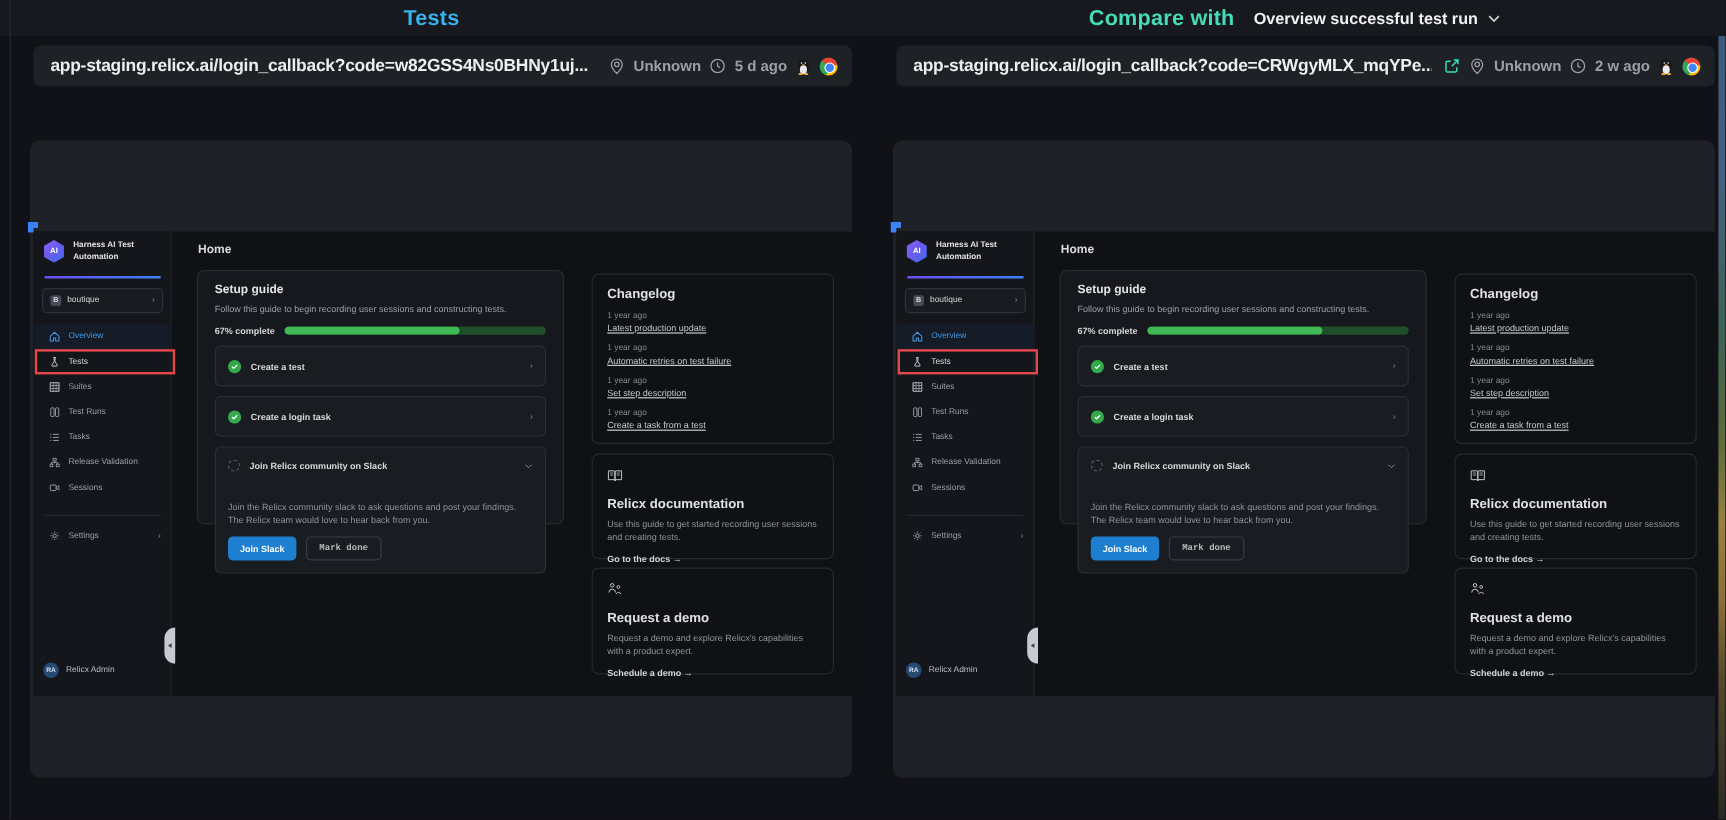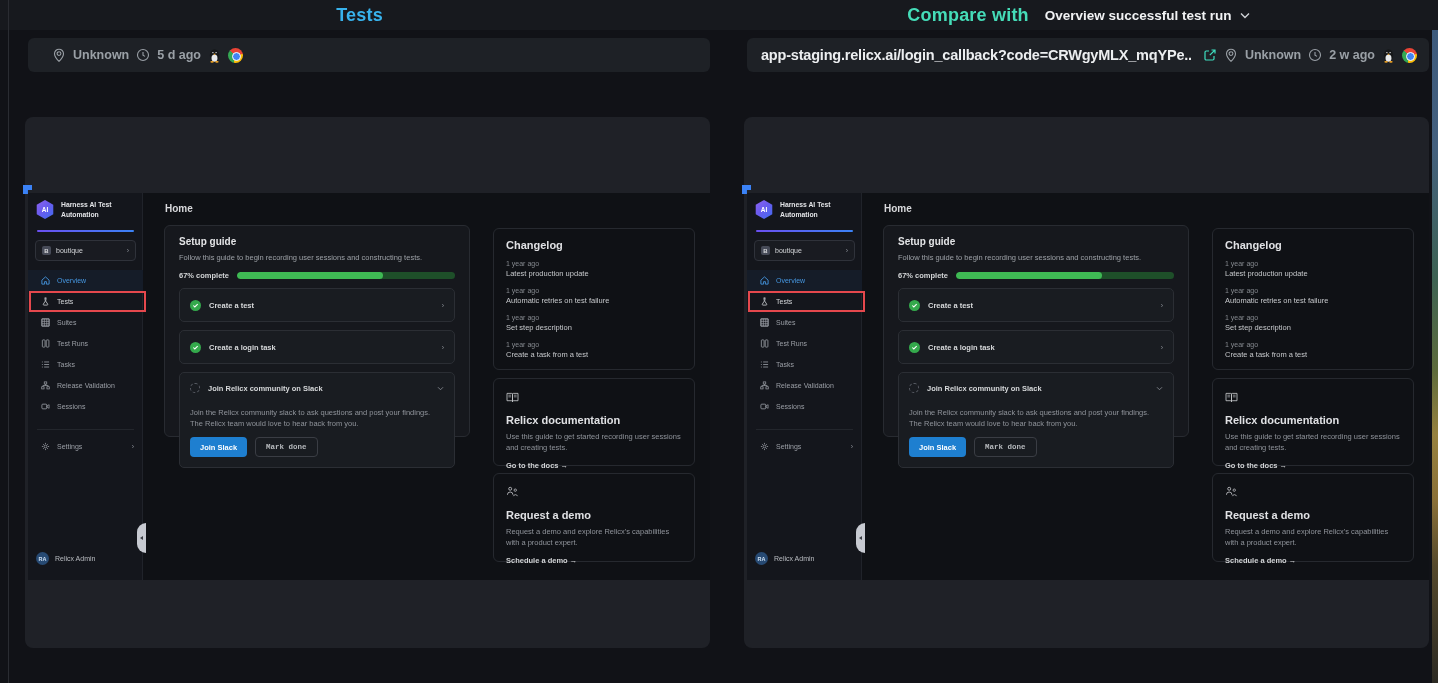--- a/index.html
+++ b/index.html
@@ -74,48 +74,49 @@
   .prog-label { color:#d4d6d8; font-size:7.5px; font-weight:bold; white-space:nowrap; }
   .prog-track { flex:1; height:7px; border-radius:4px; background:#1e4f29; overflow:hidden; }
   .prog-fill { height:100%; background:#3fb954; border-radius:4px; }
   .todo { margin-top:8px; background:#191c21; border:1px solid #2b2e34; border-radius:5px; padding:0 10px; }
   .todo-head { height:32px; display:flex; align-items:center; gap:8px; cursor:pointer; }
   .todo.open { padding-bottom:10px; }
   .todo.open .todo-head { height:30px; }
   .todo-label { color:#d7d9db; font-size:7.5px; font-weight:600; flex:1; }
   .check { width:11px; height:11px; border-radius:50%; background:#34a94c; display:flex; align-items:center; justify-content:center; }
   .ring { width:10px; height:10px; border-radius:50%; border:1px dashed #5a5e66; }
-  .todo-desc { color:#8f939a; font-size:7.5px; line-height:11px; margin:4px 0 8px; }
+  .todo-desc { color:#8f939a; font-size:7.5px; line-height:11px; margin:14px 0 8px; }
   .btn-row { display:flex; gap:8px; }
   .btn-primary { background:#1e7fd0; color:#fff; border:none; border-radius:4px; font-size:7.5px; font-weight:bold; padding:5px 10px; font-family:inherit; cursor:pointer; }
   .btn-ghost { background:transparent; color:#b6b9bd; border:1px solid #3a3d44; border-radius:4px; font-size:7.5px; font-weight:600; padding:5px 10px; font-family:Liberation Mono, monospace; cursor:pointer; }
 
   .rcol-card { position:absolute; left:350px; width:202px; background:transparent; border:1px solid #26292f; border-radius:6px; padding:10px 12px; }
   .rcol-title { color:#e0e1e4; font-size:11px; font-weight:600; }
   .cl-time { color:#85898f; font-size:7px; margin-top:9px; }
-  .cl-text { color:#c6c8cb; font-size:7.5px; margin-top:2px; }
+  .cl-text { color:#c6c8cb; font-size:7.5px; margin-top:2px;text-decoration:underline; }
   .info-desc { color:#8f939a; font-size:7.5px; line-height:11px; margin-top:5px; }
   .info-link { color:#d2d4d6; font-size:7.5px; font-weight:600; margin-top:8px; cursor:pointer; }
   .card-icon { color:#c6c8cb; margin-bottom:7px; }
 
   .right-strip { position:absolute; left:1432px; top:30px; width:6px; height:653px;
     background:linear-gradient(180deg,#3d5a7c 0%,#44607e 18%,#3d6253 38%,#5d6b3c 52%,#96813f 62%,#8a7038 72%,#55492c 82%,#2c2a23 100%); }
 </style>
 </head>
 <body>
 
 <div class="stage">
   <div class="header-band"></div>
   <div class="edge-line"></div>
 
   <div class="panel" style="left:0">
     <div class="panel-header">
       <span class="panel-title" style="color:#38b2ec">Tests</span>
     </div>
     <div class="urlbar" style="left:28px; width:682px;">
+      <span class="url">app-staging.relicx.ai/login_callback?code=w82GSS4Ns0BHNy1uj...</span>
       <span class="meta">
         <svg class="icon-svg" width="14" height="15" viewBox="0 0 14 15">
             <path d="M7 1.2C4.5 1.2 2.5 3.2 2.5 5.7c0 3.2 4.5 7.6 4.5 7.6s4.5-4.4 4.5-7.6C11.5 3.2 9.5 1.2 7 1.2Zm0 6.3a1.9 1.9 0 1 1 0-3.8 1.9 1.9 0 0 1 0 3.8Z" fill="none" stroke="#9aa0a6" stroke-width="1.1"></path>
           </svg>
         <span class="mtxt">Unknown</span>
         <svg class="icon-svg" width="14" height="14" viewBox="0 0 14 14">
             <circle cx="7" cy="7" r="5.5" fill="none" stroke="#9aa0a6" stroke-width="1.1"></circle>
             <path d="M7 4v3.2l2 1.2" fill="none" stroke="#9aa0a6" stroke-width="1.1"></path>
           </svg>
         <span class="mtxt">5 d ago</span>

